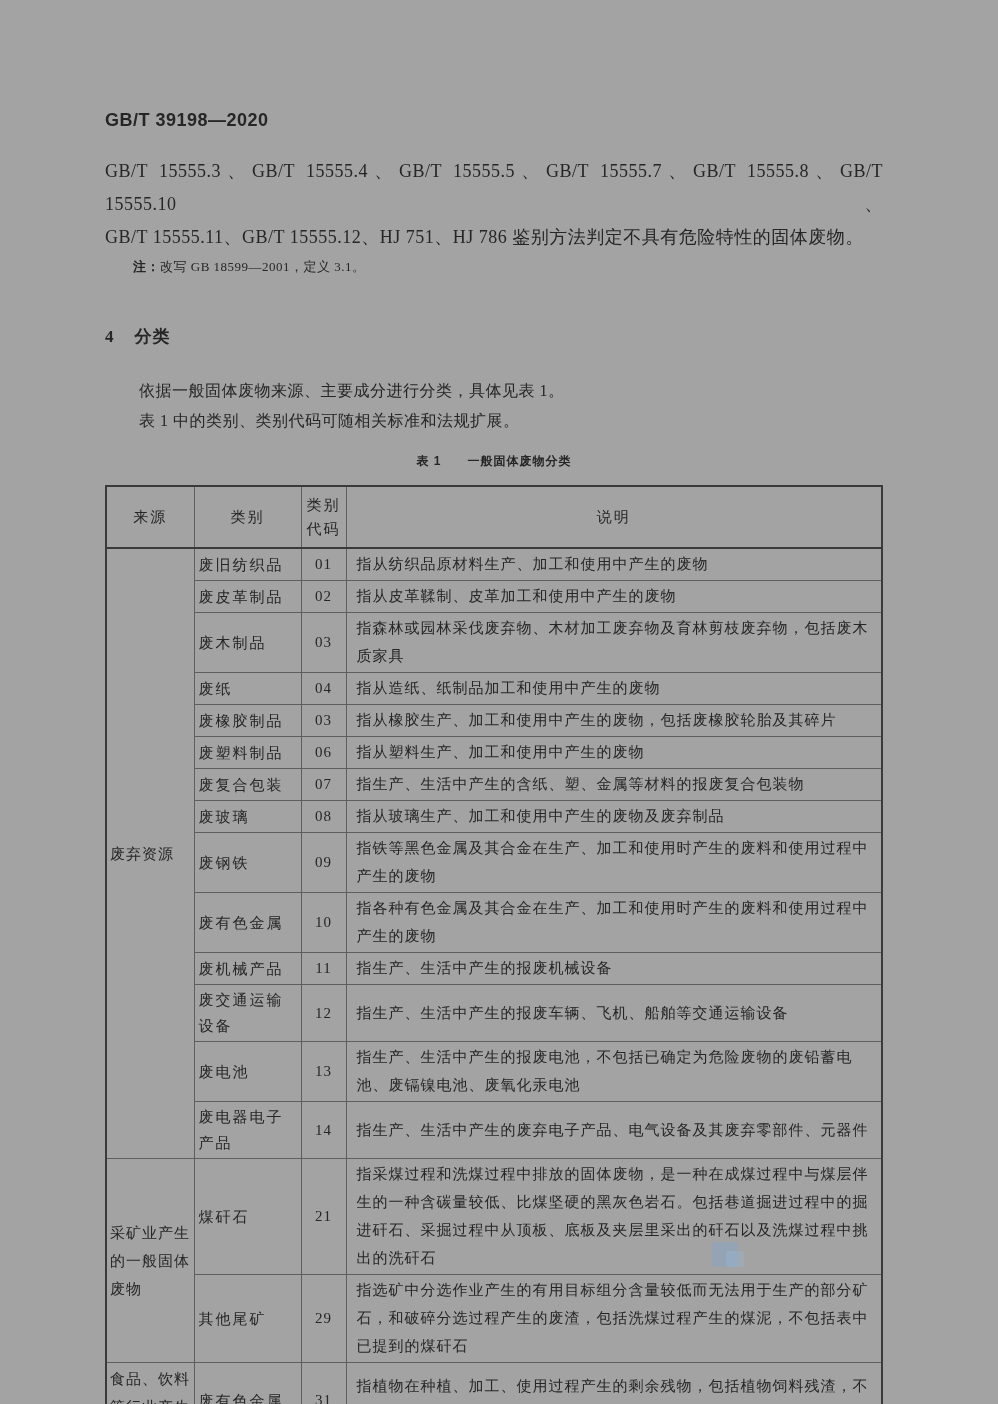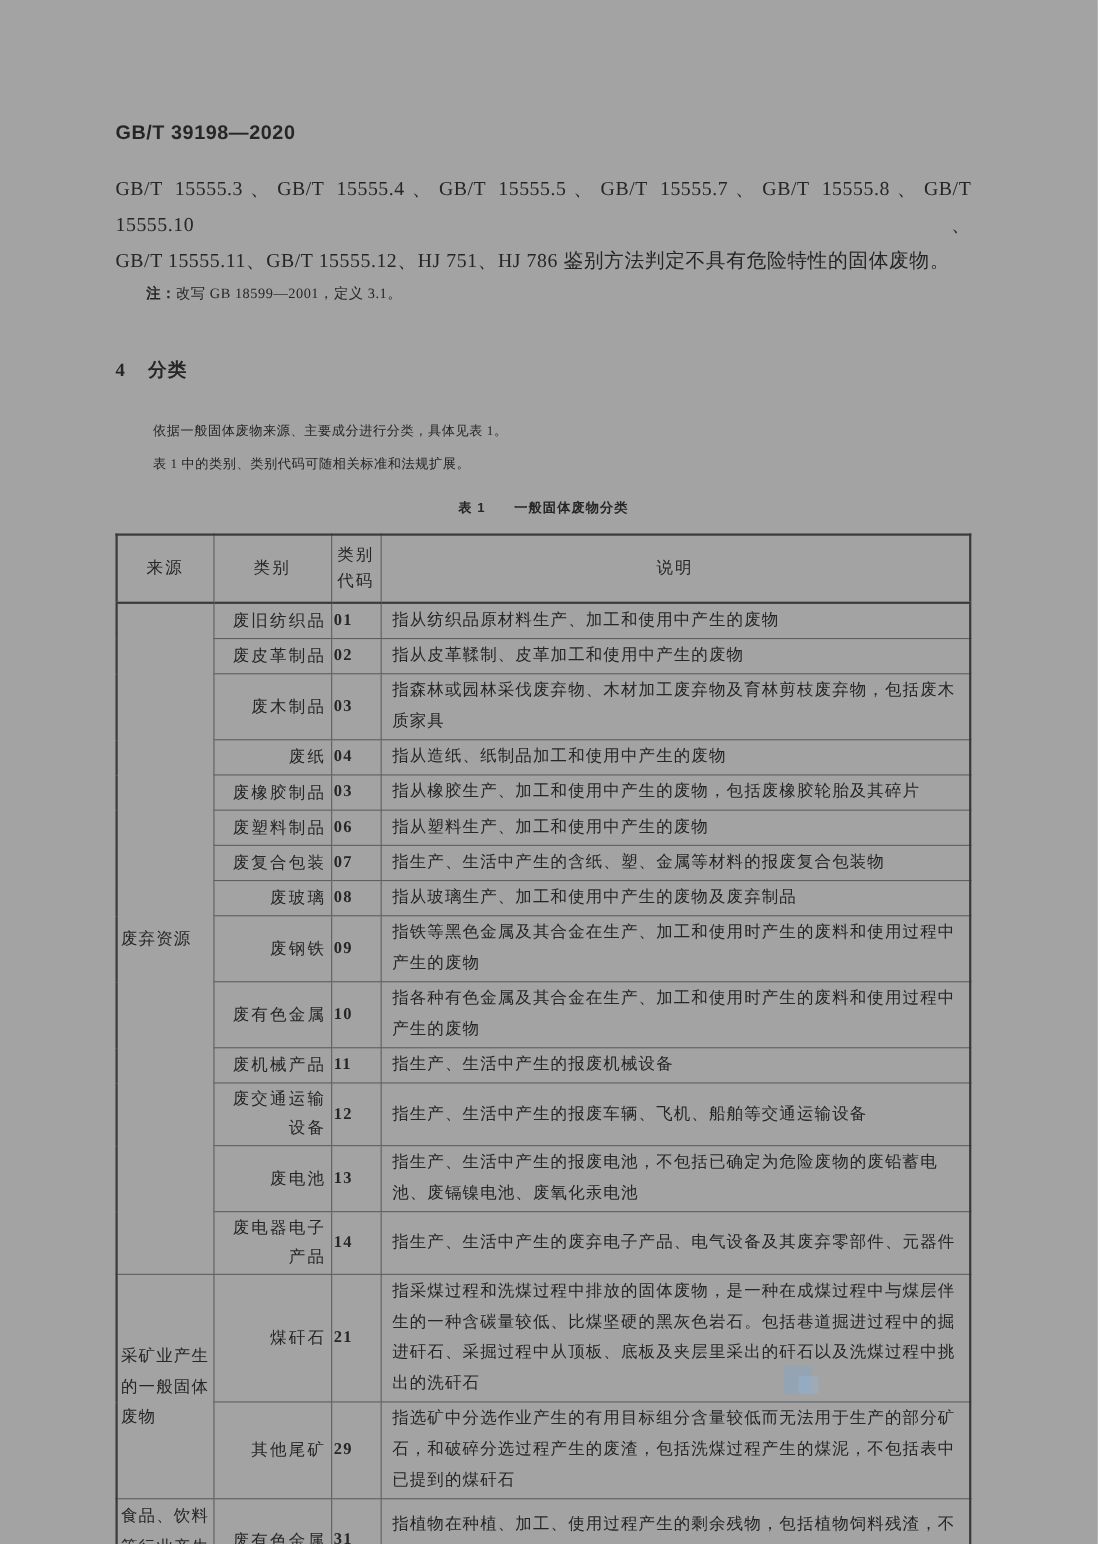--- a/index.html
+++ b/index.html
@@ -27,21 +27,21 @@
   .note { margin-top: 4px; margin-left: 28px; font-size: 13px; letter-spacing: .5px; }
   .note .note-label { font-weight: bold; }
 
   .section-heading {
     margin-top: 49px;
     font-family: "Liberation Sans", "DejaVu Sans", sans-serif;
     font-weight: bold; font-size: 17px; letter-spacing: 1px;
   }
   .section-heading .sec-num { margin-right: 20px; font-family: "Liberation Serif", serif; }
 
-  .body-para { margin: 0; font-size: 12px; line-height: 30px; text-indent: 34px; letter-spacing: .5px; }
+  .body-para { margin: 0; font-size: 16px; line-height: 30px; text-indent: 34px; letter-spacing: .5px; }
   .body-para.first { margin-top: 28px; }
 
   .table-caption {
     margin-top: 17px; text-align: center;
     font-family: "Liberation Sans", "DejaVu Sans", sans-serif;
     font-weight: bold; font-size: 12px; letter-spacing: 1px;
   }
   .table-caption .cap-label { margin-right: 26px; }
 
   table.cls-table {
@@ -59,22 +59,22 @@
     font-weight: normal;
     text-align: center;
     height: 56px;
     letter-spacing: 2px;
     line-height: 24px;
     padding: 2px;
     border-bottom-width: 2px;
     border-bottom-color: #3a3a3a;
   }
   .cls-table .source-cell  { text-align: left; letter-spacing: 1px; line-height: 28px; padding: 2px 3px; }
-  .cls-table .category-cell{ text-align: right; letter-spacing: 2px; line-height: 26px; padding: 2px 4px; }
-  .cls-table .code-cell    { text-align: left; letter-spacing: 1px; padding: 1px 2px; font-weight: bold; }
+  .cls-table .category-cell{ text-align: left; letter-spacing: 2px; line-height: 26px; padding: 2px 4px; }
+  .cls-table .code-cell    { text-align: center; letter-spacing: 1px; padding: 1px 2px; }
   .cls-table .desc-cell    { text-align: left; line-height: 28px; letter-spacing: 1px; padding: 1px 8px 2px 10px; }
 
   .watermark {
     position: absolute; left: 712px; top: 1242px;
     width: 26px; height: 25px;
     background: rgba(122,167,216,.34);
     border-radius: 3px;
   }
   .watermark::after {
     content: "";

